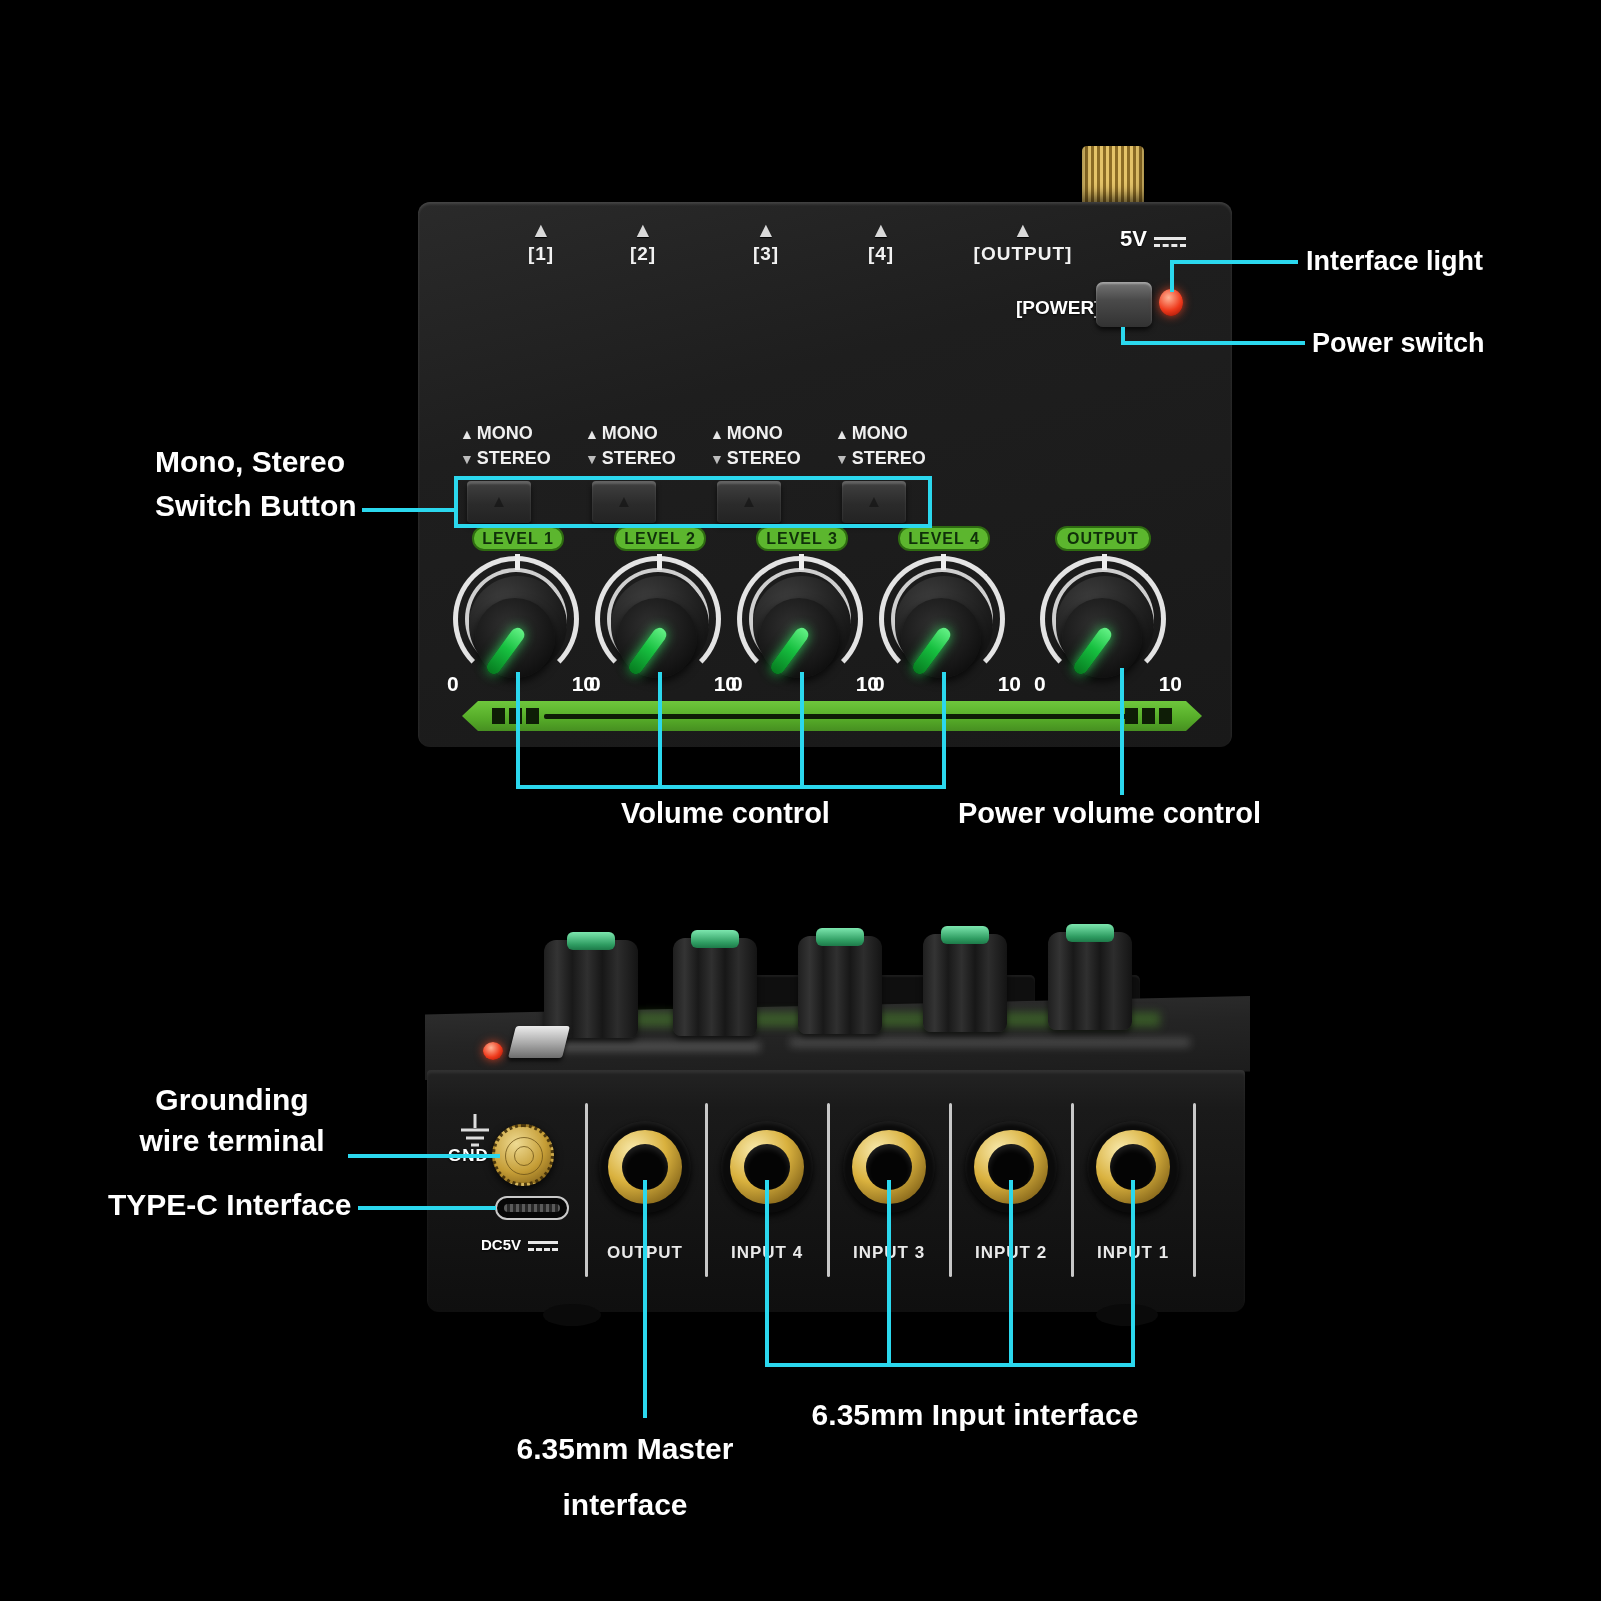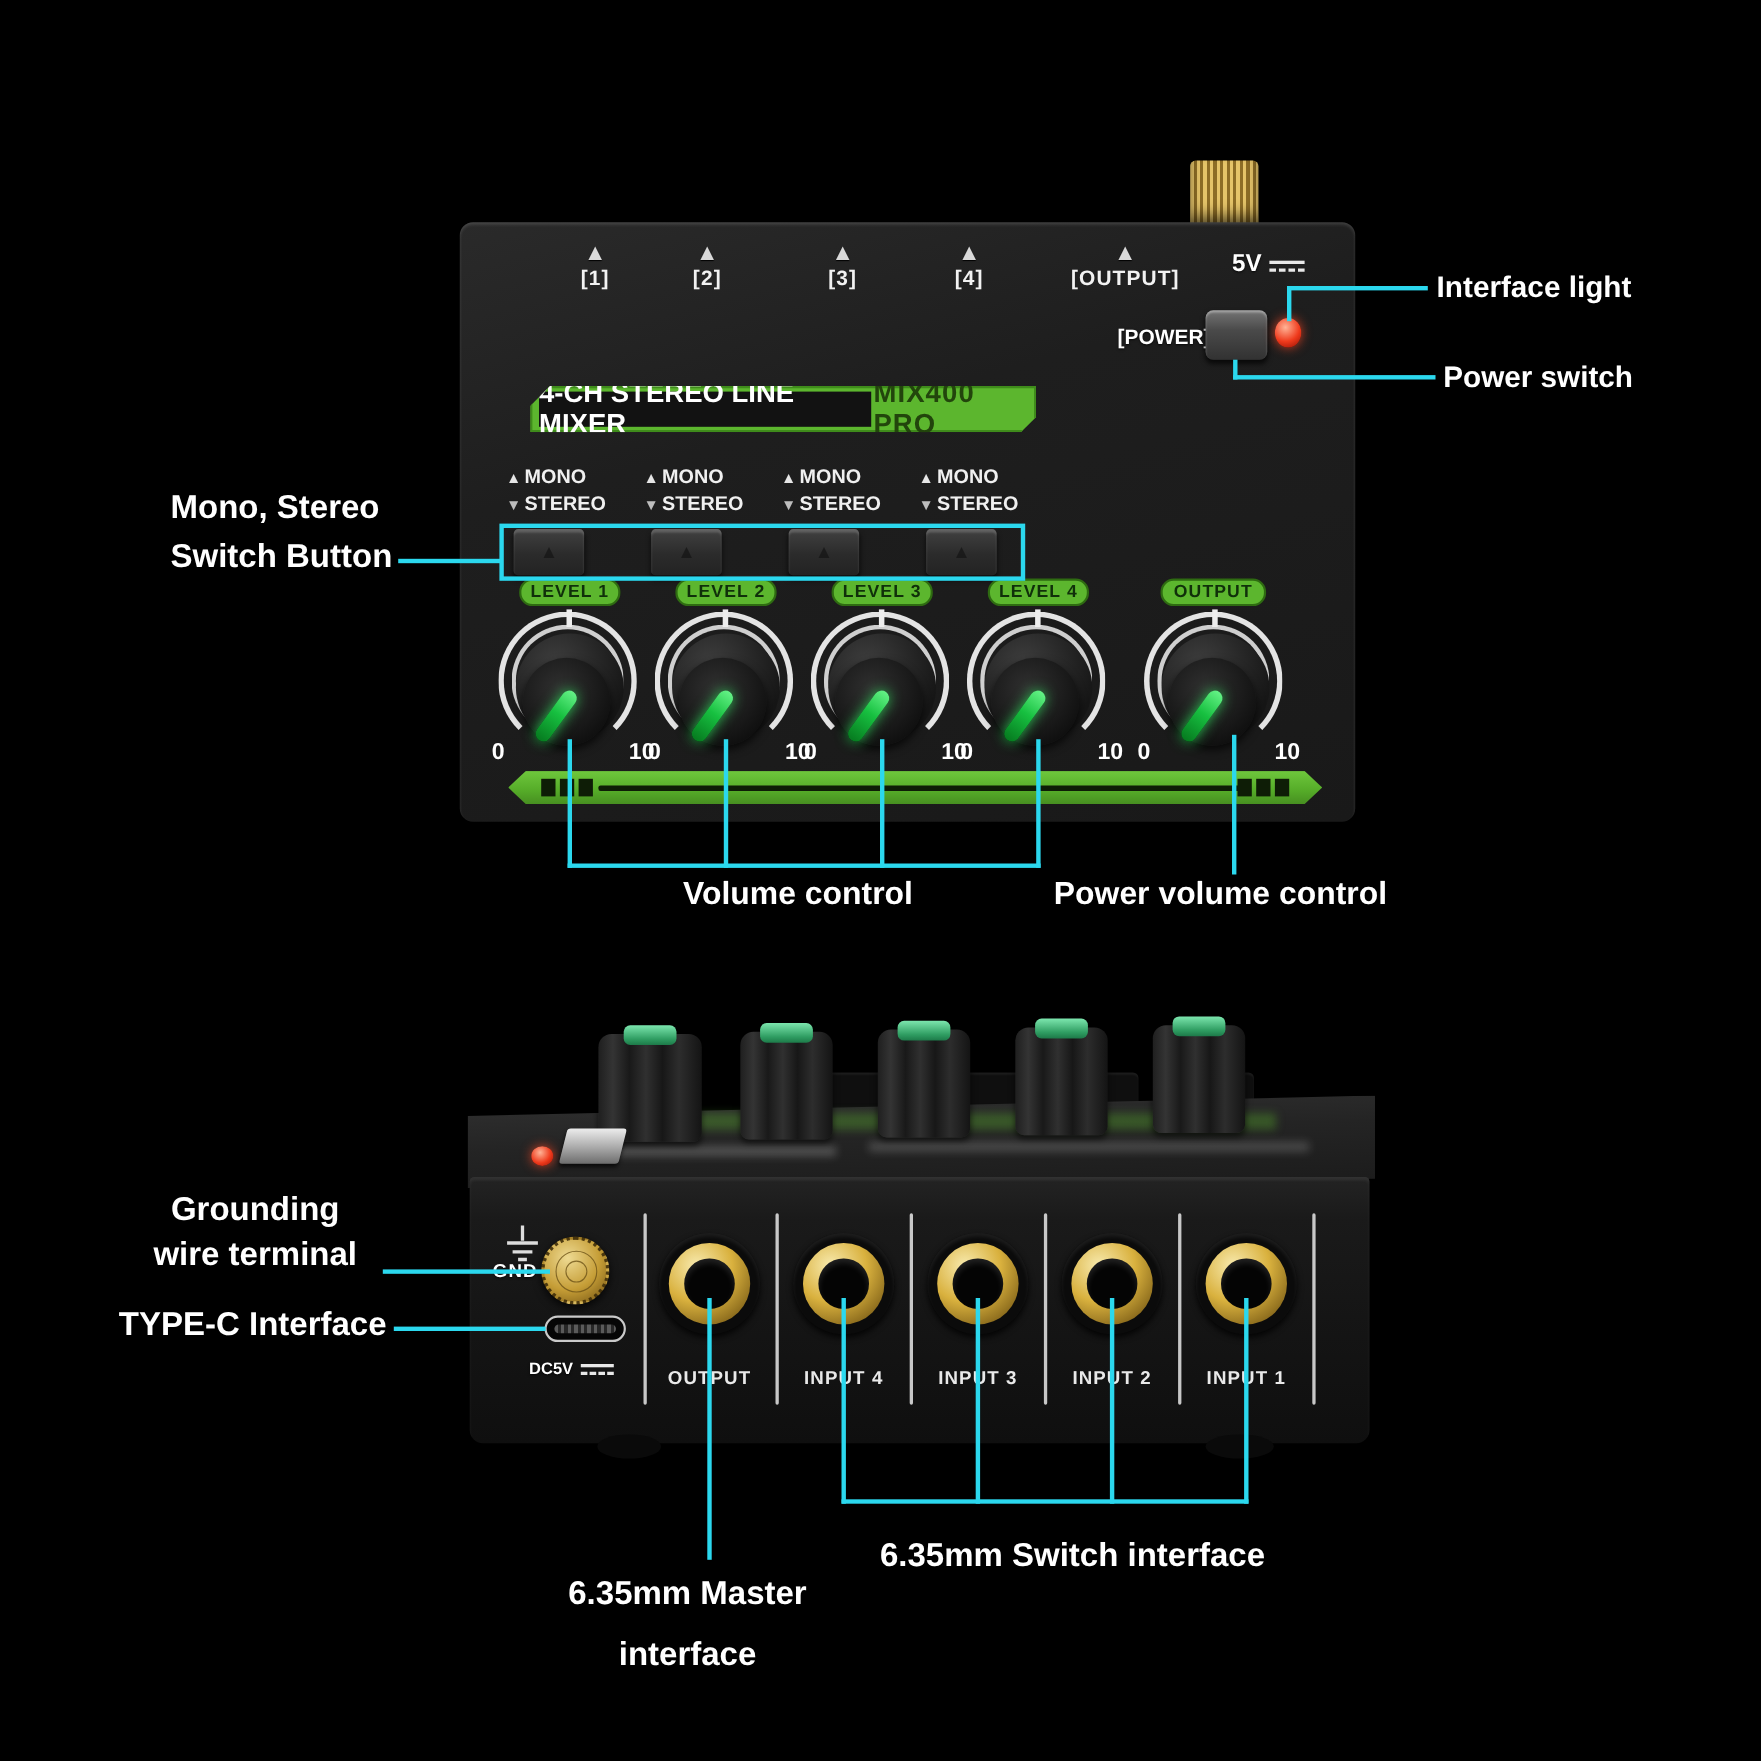--- a/index.html
+++ b/index.html
@@ -124,24 +124,20 @@
     </div>
 
     <div class="abs" style="left:702px;top:24px;white-space:nowrap;">
       <span class="wtxt" style="font-size:22px;">5V</span><span class="dcsym" style="width:32px;"><span class="s" style="display:block;width:32px;"></span><span class="d" style="display:block;width:32px;"></span></span>
     </div>
 
     <span class="abs wtxt" style="left:598px;top:95px;font-size:19px;">[POWER]</span>
     <div class="abs pwrbtn" style="left:678px;top:80px;width:56px;height:45px;"></div>
     <div class="abs led" style="left:741px;top:87px;width:24px;height:27px;"></div>
 
-    <div class="abs banner-l" style="left:64px;top:149px;width:460px;height:42px;">
-      <div class="inner" style="width:302px;">4-CH STEREO LINE MIXER</div>
-      <div class="model" style="left:312px;width:142px;">MIX400 PRO</div>
-    </div>
 
     <div class="ms" style="left:42px;top:221px;">
       <div class="row"><span class="t">▲</span><span>MONO</span></div>
       <div class="row"><span class="t down">▼</span><span>STEREO</span></div>
     </div>
     <div class="ms" style="left:167px;top:221px;">
       <div class="row"><span class="t">▲</span><span>MONO</span></div>
       <div class="row"><span class="t down">▼</span><span>STEREO</span></div>
     </div>
     <div class="ms" style="left:292px;top:221px;">
@@ -359,15 +355,15 @@
 
   <div class="abs cl" style="left:643px;top:1180px;width:4px;height:238px;"></div>
   <div class="abs callout" style="left:505px;top:1432px;width:240px;text-align:center;font-size:30px;">6.35mm Master</div>
   <div class="abs callout" style="left:505px;top:1488px;width:240px;text-align:center;font-size:30px;">interface</div>
 
   <div class="abs cl" style="left:765px;top:1180px;width:4px;height:187px;"></div>
   <div class="abs cl" style="left:887px;top:1180px;width:4px;height:187px;"></div>
   <div class="abs cl" style="left:1009px;top:1180px;width:4px;height:187px;"></div>
   <div class="abs cl" style="left:1131px;top:1180px;width:4px;height:187px;"></div>
   <div class="abs cl" style="left:765px;top:1363px;width:370px;height:4px;"></div>
-  <div class="abs callout" style="left:795px;top:1398px;width:360px;text-align:center;font-size:30px;">6.35mm Switch interface</div>
+  <div class="abs callout" style="left:795px;top:1398px;width:360px;text-align:center;font-size:30px;">6.35mm Input interface</div>
 
 </div>
 
 </body></html>

